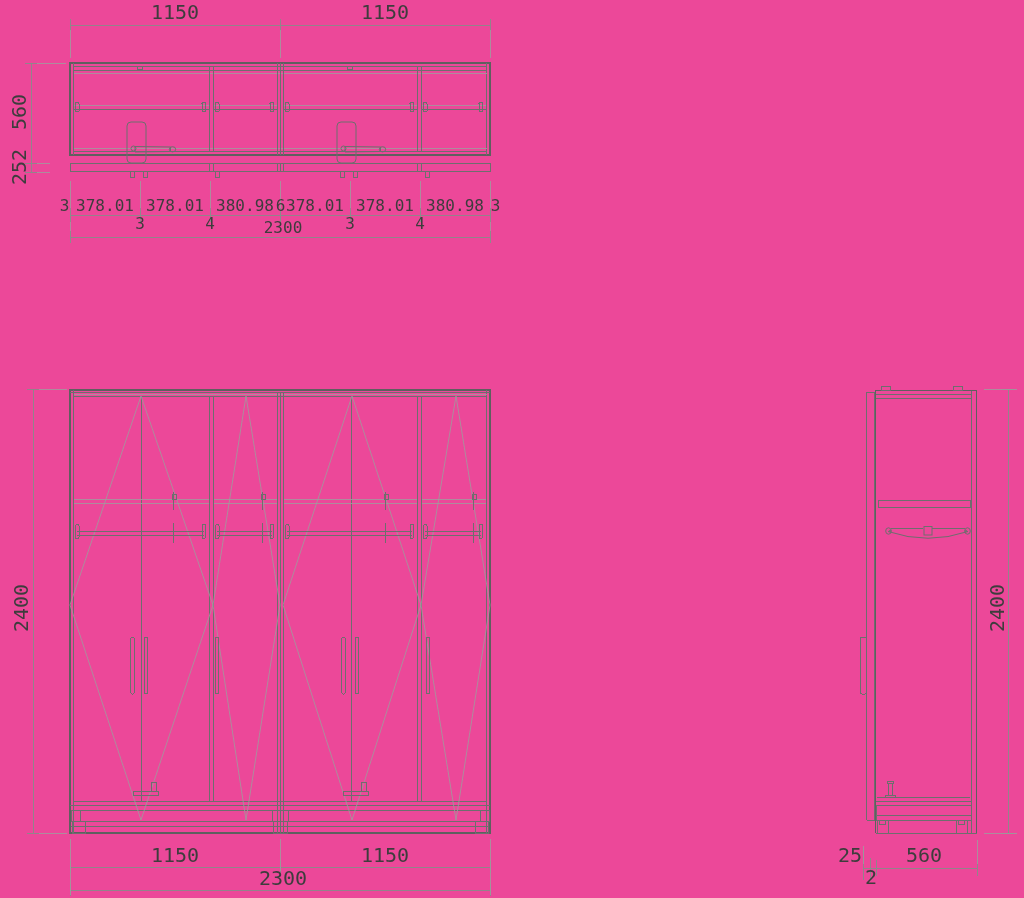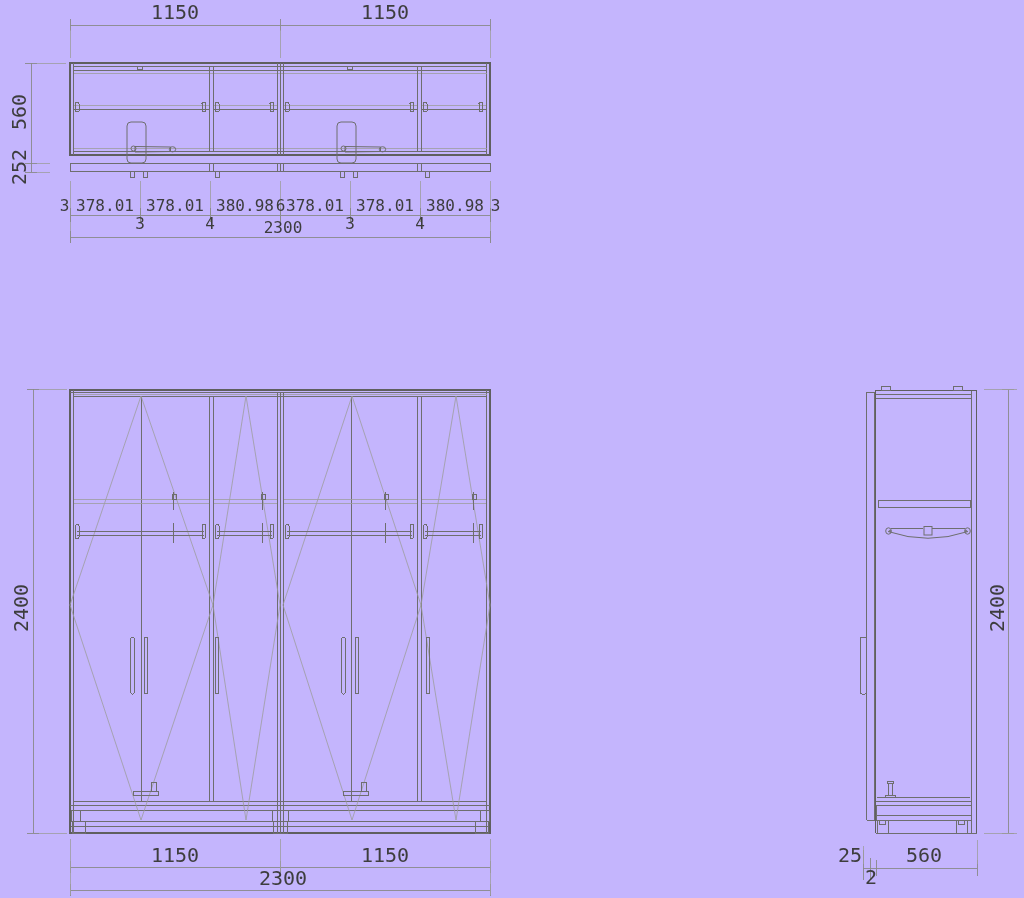--- a/index.html
+++ b/index.html
@@ -1,16 +1,16 @@
 <!DOCTYPE html>
 <html><head>
 <meta charset="utf-8">
 <style>
   html,body{margin:0;padding:0;background:#ffffff;}
-  #stage{position:relative;width:1024px;height:898px;background:#c4b5fd;overflow:hidden;}
+  #stage{position:relative;width:1024px;height:898px;background:#ec4899;overflow:hidden;}
   svg{position:absolute;left:0;top:0;}
   .s  {stroke:#6e6e6e;stroke-width:1;fill:none;}
   .so {stroke:#5f5f5f;stroke-width:1.2;fill:none;}
   .f  {stroke:#9d9d9d;stroke-width:0.8;fill:none;}
   .ax {shape-rendering:crispEdges;}
   .d  {stroke:#8a8a8a;stroke-width:0.9;fill:none;}
   .t  {font-family:"DejaVu Sans Mono","Liberation Mono",monospace;font-size:16px;fill:#3d3d3d;text-anchor:middle;}
   .tl {font-size:20px;}
 </style>
 </head>

